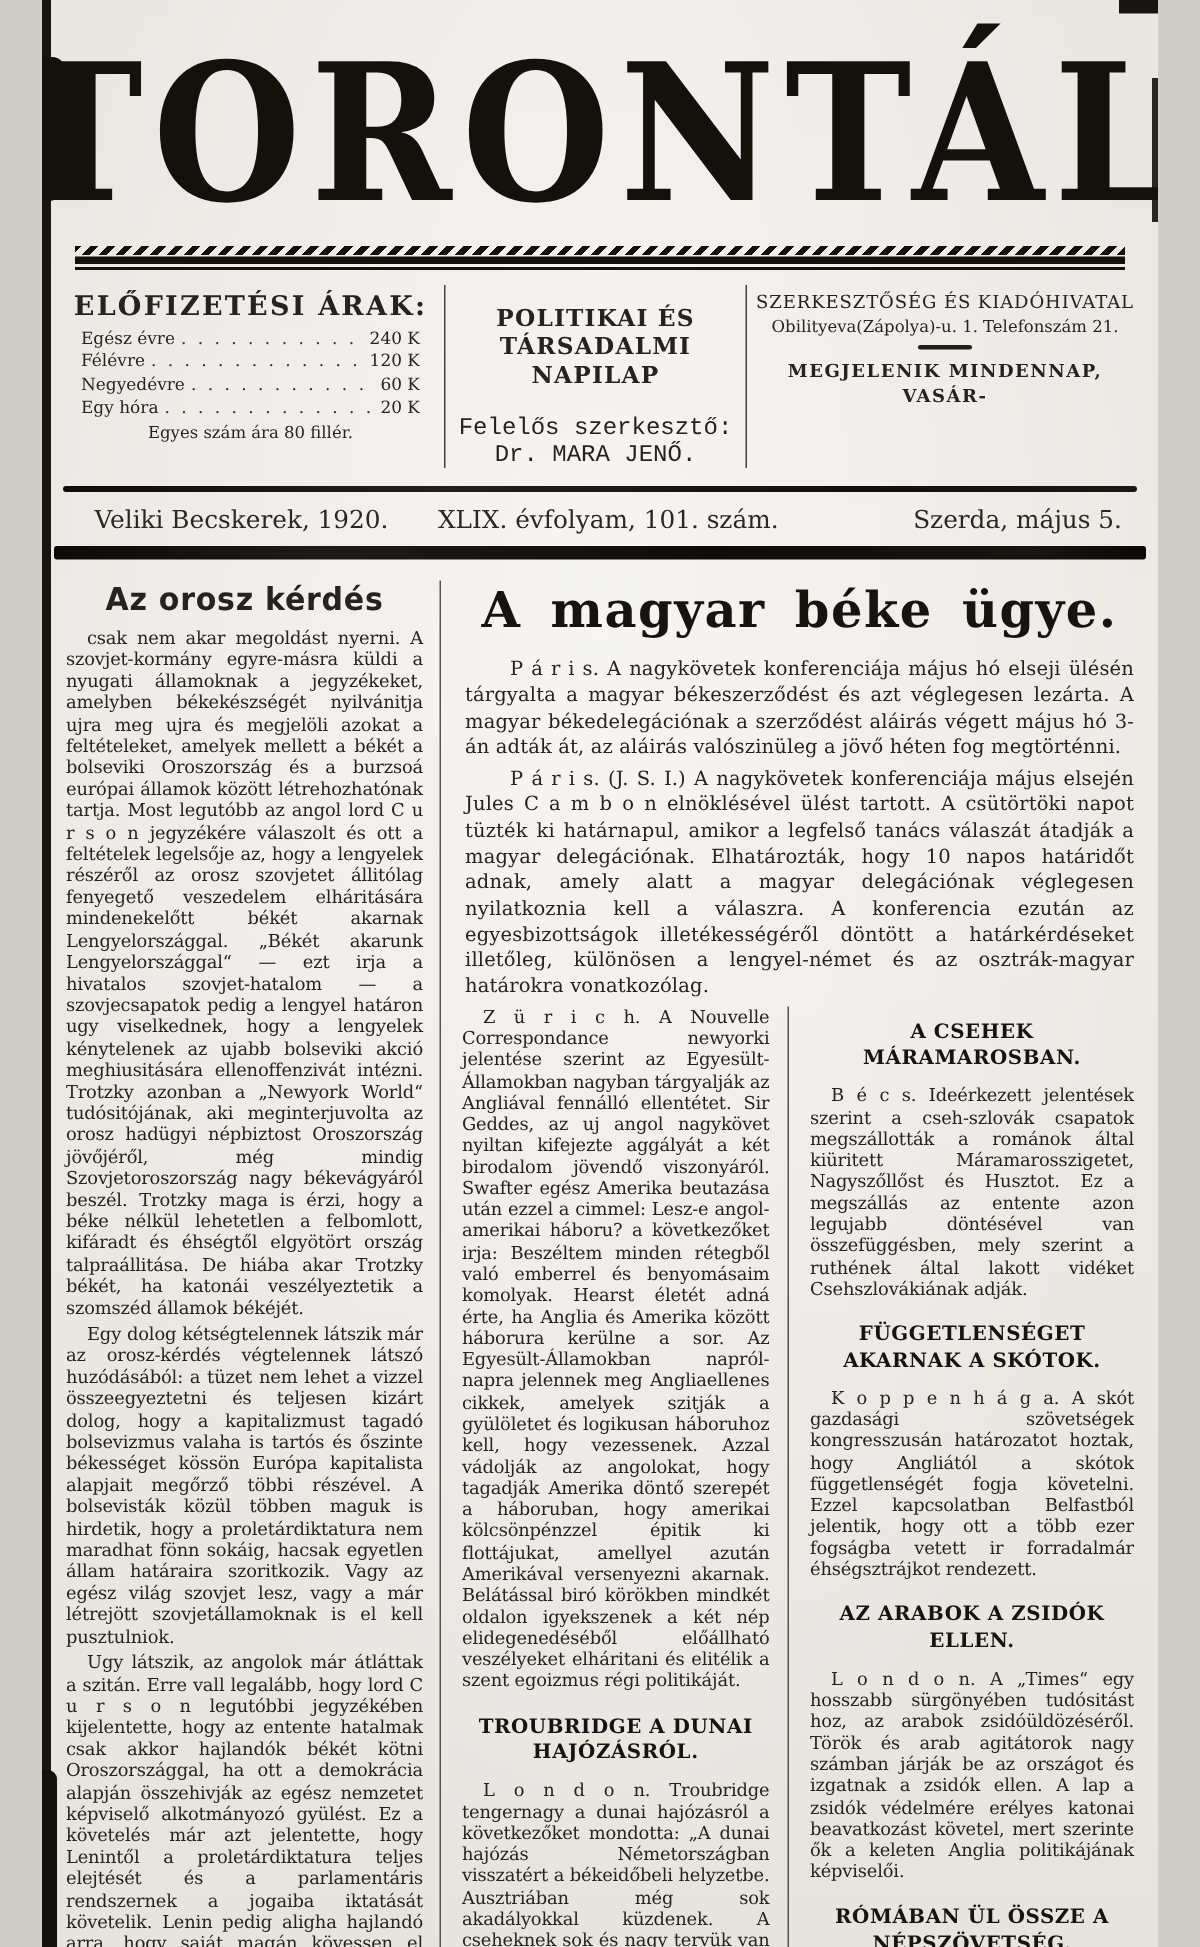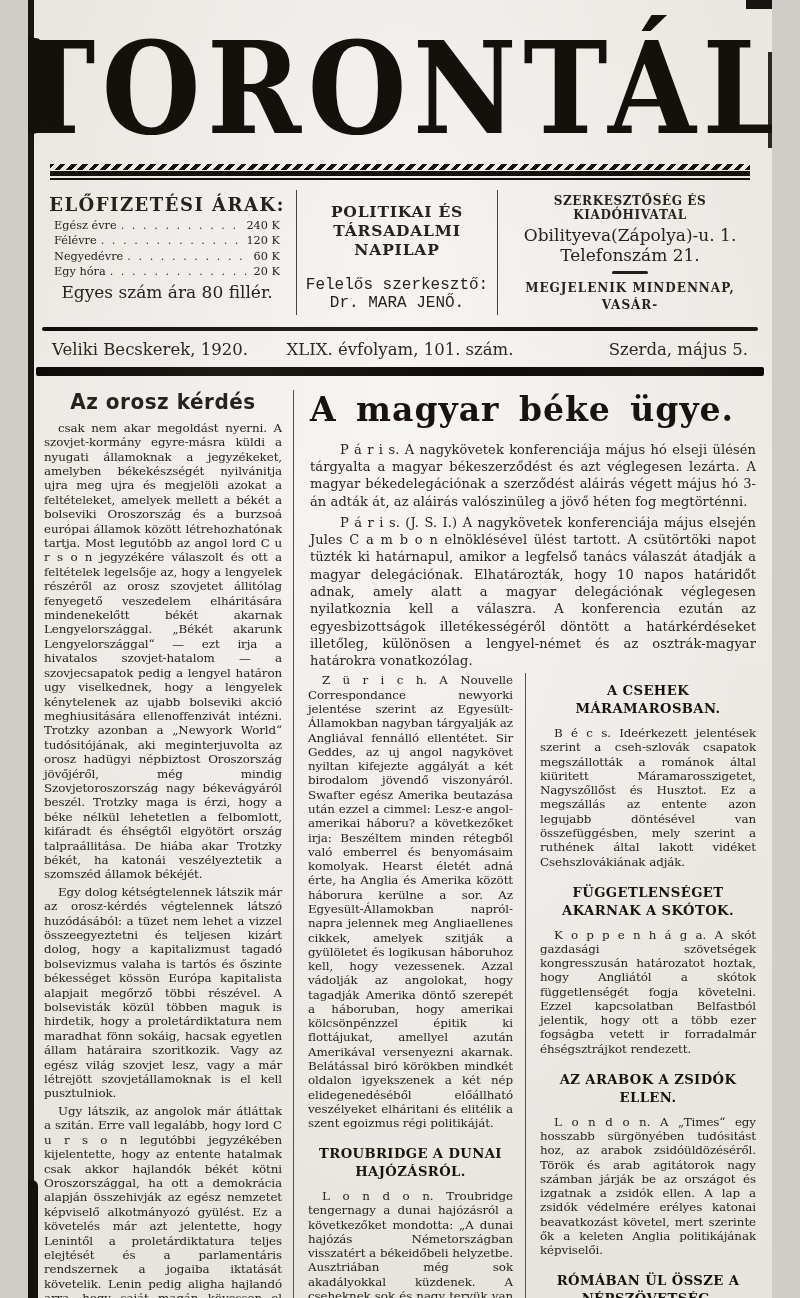--- a/index.html
+++ b/index.html
@@ -32,52 +32,52 @@
 
   
   .info-row{display:flex;margin:10px 16px 0 16px;align-items:stretch;}
   .sub-box{width:238px;padding:2px 4px 0 4px;}
   .sub-title{text-align:center;font-weight:bold;font-size:18px;letter-spacing:1.5px;margin:2px 0 3px 0;}
   .price-row{display:flex;align-items:baseline;font-size:11.3px;line-height:1.35;padding:0 6px;}
   .price-row .lbl{white-space:nowrap;}
   .dots{flex:1;overflow:hidden;white-space:nowrap;color:#3a362f;margin:0 4px;}
   .dots::after{content:". . . . . . . . . . . . . . . . . . . .";letter-spacing:2px;}
   .pval{white-space:nowrap;}
-  .sub-note{text-align:center;font-size:17px;margin-top:3px;}
+  .sub-note{text-align:center;font-size:11px;margin-top:3px;}
   .mid-box{flex:1;text-align:center;border-left:1px solid #474338;border-right:1px solid #474338;padding:12px 8px 0 8px;margin:0 6px;}
   .mid-line1{font-weight:bold;font-size:15.5px;letter-spacing:.8px;}
   .mid-line2{font-size:16px;margin-top:17px;font-family:Liberation Mono, monospace;}
   .office-box{width:252px;text-align:center;padding-top:4px;font-size:11.5px;}
-  .off-line1{font-weight:bold;font-size:12px;letter-spacing:.6px;}
-  .off-line2{font-size:17px;margin-top:3px;}
+  .off-line1{font-weight:normal;font-size:12px;letter-spacing:.6px;}
+  .off-line2{font-size:11px;margin-top:3px;}
   .ornament{width:36px;height:3px;background:#221f19;margin:6px auto 6px auto;border-radius:2px;}
   .off-line3,.off-line4{font-weight:bold;font-size:12px;letter-spacing:1px;line-height:1.45;}
 
   .rule-med{height:4px;background:linear-gradient(90deg,#0f0d0a,#23201a 35%,#12100d 75%,#1c1914);margin:12px 14px 0 14px;border-radius:2px;}
-  .dateline{display:flex;margin:9px 24px 0 24px;font-size:16.5px;color:#2b2822;}
+  .dateline{display:flex;margin:9px 24px 0 35px;font-size:16.5px;color:#2b2822;}
   .dateline .dl{flex:1;}
   .dl-place{text-align:left;}
   .dl-issue{text-align:center;}
   .dl-date{text-align:right;}
   .rule-heavy{height:9px;background:linear-gradient(90deg,#0d0b09,#1e1b16 25%,#0f0d0a 60%,#181510 90%,#0b0908);margin:8px 8px 0 8px;border-radius:2px;}
 
   
   .content{display:grid;grid-template-columns:250px 1fr 1fr;column-gap:14px;margin:14px 14px 0 16px;}
   .lead-col{grid-row:1 / 3;grid-column:1;border-right:1px solid #57534a;padding-right:11px;}
   .main-art{grid-column:2 / 4;grid-row:1;padding:0 2px;}
   .col-mid{grid-column:2;grid-row:2;border-right:1px solid #57534a;padding-right:12px;}
   .col-right{grid-column:3;grid-row:2;padding-right:2px;}
 
   .lead-head{font-family:"DejaVu Sans","Liberation Sans",sans-serif;font-weight:bold;
     font-size:20px;text-align:center;margin:0 0 7px 0;letter-spacing:.5px;transform:scaleY(1.05);}
   .art-p{font-size:11.9px;line-height:1.2;text-align:justify;text-indent:14px;
     margin:0 0 3px 0;letter-spacing:-.1px;color:#26231d;}
   .lead-col .art-p{line-height:1.21;}
 
-  .main-head{font-weight:bold;font-size:33px;text-align:left;margin:0 0 12px 0;
+  .main-head{font-weight:bold;font-size:33px;text-align:center;margin:0 0 12px 0;
     letter-spacing:1px;word-spacing:7px;color:#17140f;}
   .main-art .art-p{font-size:13px;line-height:1.33;text-indent:30px;letter-spacing:.1px;margin-bottom:4px;}
 
   .sec-head{font-weight:bold;font-size:13.2px;text-align:center;margin:15px 6px 8px 6px;
     line-height:1.35;letter-spacing:.4px;color:#17140f;}
   .col-mid .sec-head:first-child,.col-right .sec-head:first-child{margin-top:9px;}
 </style>
 </head>
 <body>
 

